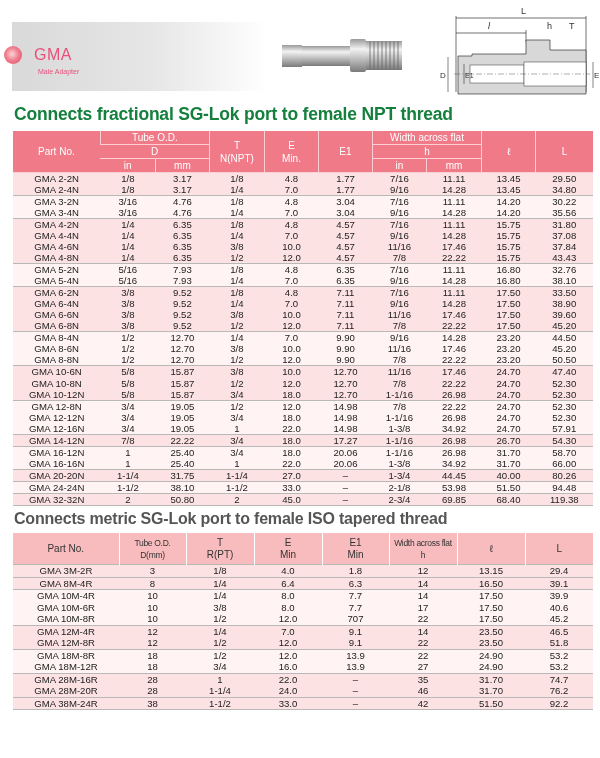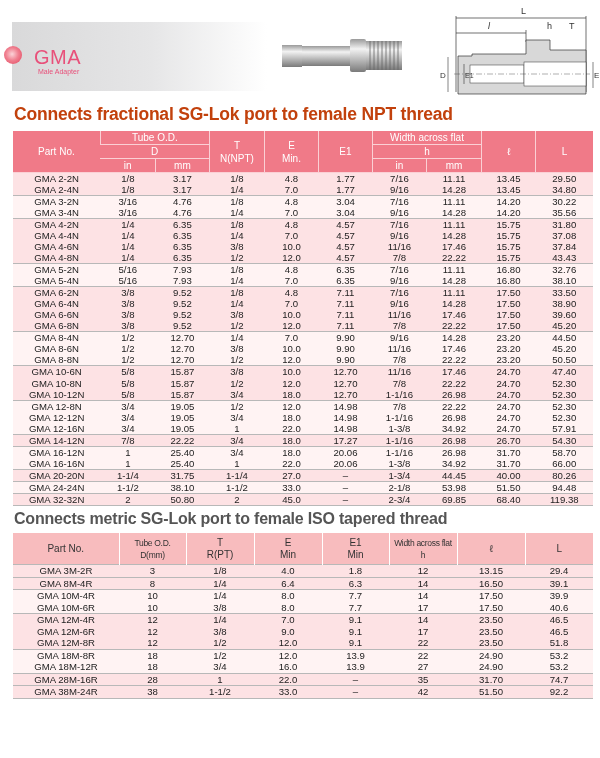--- a/index.html
+++ b/index.html
@@ -7,28 +7,28 @@
   body { font-family: "Liberation Sans", sans-serif; color: #222; position: relative; }
 
   .banner {
     position: absolute; left: 12px; top: 22px; width: 255px; height: 69px;
     background: linear-gradient(to right, #d9d9da 0%, #e6e6e7 55%, #ffffff 100%);
   }
   .bullet {
     position: absolute; left: 4px; top: 46px; width: 18px; height: 18px; border-radius: 50%;
     background: radial-gradient(circle at 45% 45%, #fbd3d8 0%, #f08090 45%, #e0405a 100%);
   }
-  .banner-title { position: absolute; left: 34px; top: 46px; font-size: 20px; color: #e8507a; letter-spacing: 0.5px; }
+  .banner-title { position: absolute; left: 34px; top: 46px; font-size: 16px; color: #e8507a; letter-spacing: 0.5px; }
   .banner-sub { position: absolute; left: 38px; top: 68px; font-size: 7px; color: #e8507a; }
 
   .photo { position: absolute; left: 280px; top: 30px; width: 130px; height: 50px; }
   .drawing { position: absolute; left: 440px; top: 2px; width: 160px; height: 98px; }
 
   .sec-title {
-    position: absolute; left: 14px; font-weight: bold; font-size: 17.5px; color: #c2410c;
+    position: absolute; left: 14px; font-weight: bold; font-size: 17.5px; color: #15803d;
     letter-spacing: -0.2px; white-space: nowrap;
   }
   .sec-title.s1 { top: 104px; }
   .sec-title.s2 { top: 510px; color: #555; font-size: 16px; }
 
   table { position: absolute; left: 13px; border-collapse: collapse; table-layout: fixed; font-size: 9.6px; }
   table.t1 { top: 131px; width: 580px; }
   table.t2 { top: 533px; width: 580px; }
 
   .t1 th { background: #f07a88; color: #fff; font-weight: normal; text-align: center; border-left: 1px solid #fbd0d5; border-bottom: 1px solid #fbd0d5; line-height: 13px; padding: 0; font-size: 10px; }
@@ -551,37 +551,37 @@
       <tr class="gb">
         <td>GMA 10M-6R</td>
         <td>10</td>
         <td>3/8</td>
         <td>8.0</td>
         <td>7.7</td>
         <td>17</td>
         <td>17.50</td>
         <td>40.6</td>
       </tr>
+      <tr class="gb last">
+        <td>GMA 10M-8R</td>
+        <td>10</td>
+        <td>1/2</td>
+        <td>12.0</td>
+        <td>707</td>
+        <td>22</td>
+        <td>17.50</td>
+        <td>45.2</td>
+      </tr>
       <tr class="ga first">
         <td>GMA 12M-4R</td>
         <td>12</td>
         <td>1/4</td>
         <td>7.0</td>
         <td>9.1</td>
         <td>14</td>
-        <td>23.50</td>
-        <td>46.5</td>
-      </tr>
-      <tr class="ga">
-        <td>GMA 12M-6R</td>
-        <td>12</td>
-        <td>3/8</td>
-        <td>9.0</td>
-        <td>9.1</td>
-        <td>17</td>
         <td>23.50</td>
         <td>46.5</td>
       </tr>
       <tr class="ga last">
         <td>GMA 12M-8R</td>
         <td>12</td>
         <td>1/2</td>
         <td>12.0</td>
         <td>9.1</td>
         <td>22</td>
@@ -611,20 +611,30 @@
       <tr class="ga first">
         <td>GMA 28M-16R</td>
         <td>28</td>
         <td>1</td>
         <td>22.0</td>
         <td>–</td>
         <td>35</td>
         <td>31.70</td>
         <td>74.7</td>
       </tr>
+      <tr class="ga last">
+        <td>GMA 28M-20R</td>
+        <td>28</td>
+        <td>1-1/4</td>
+        <td>24.0</td>
+        <td>–</td>
+        <td>46</td>
+        <td>31.70</td>
+        <td>76.2</td>
+      </tr>
       <tr class="ga first last">
         <td>GMA 38M-24R</td>
         <td>38</td>
         <td>1-1/2</td>
         <td>33.0</td>
         <td>–</td>
         <td>42</td>
         <td>51.50</td>
         <td>92.2</td>
       </tr>

